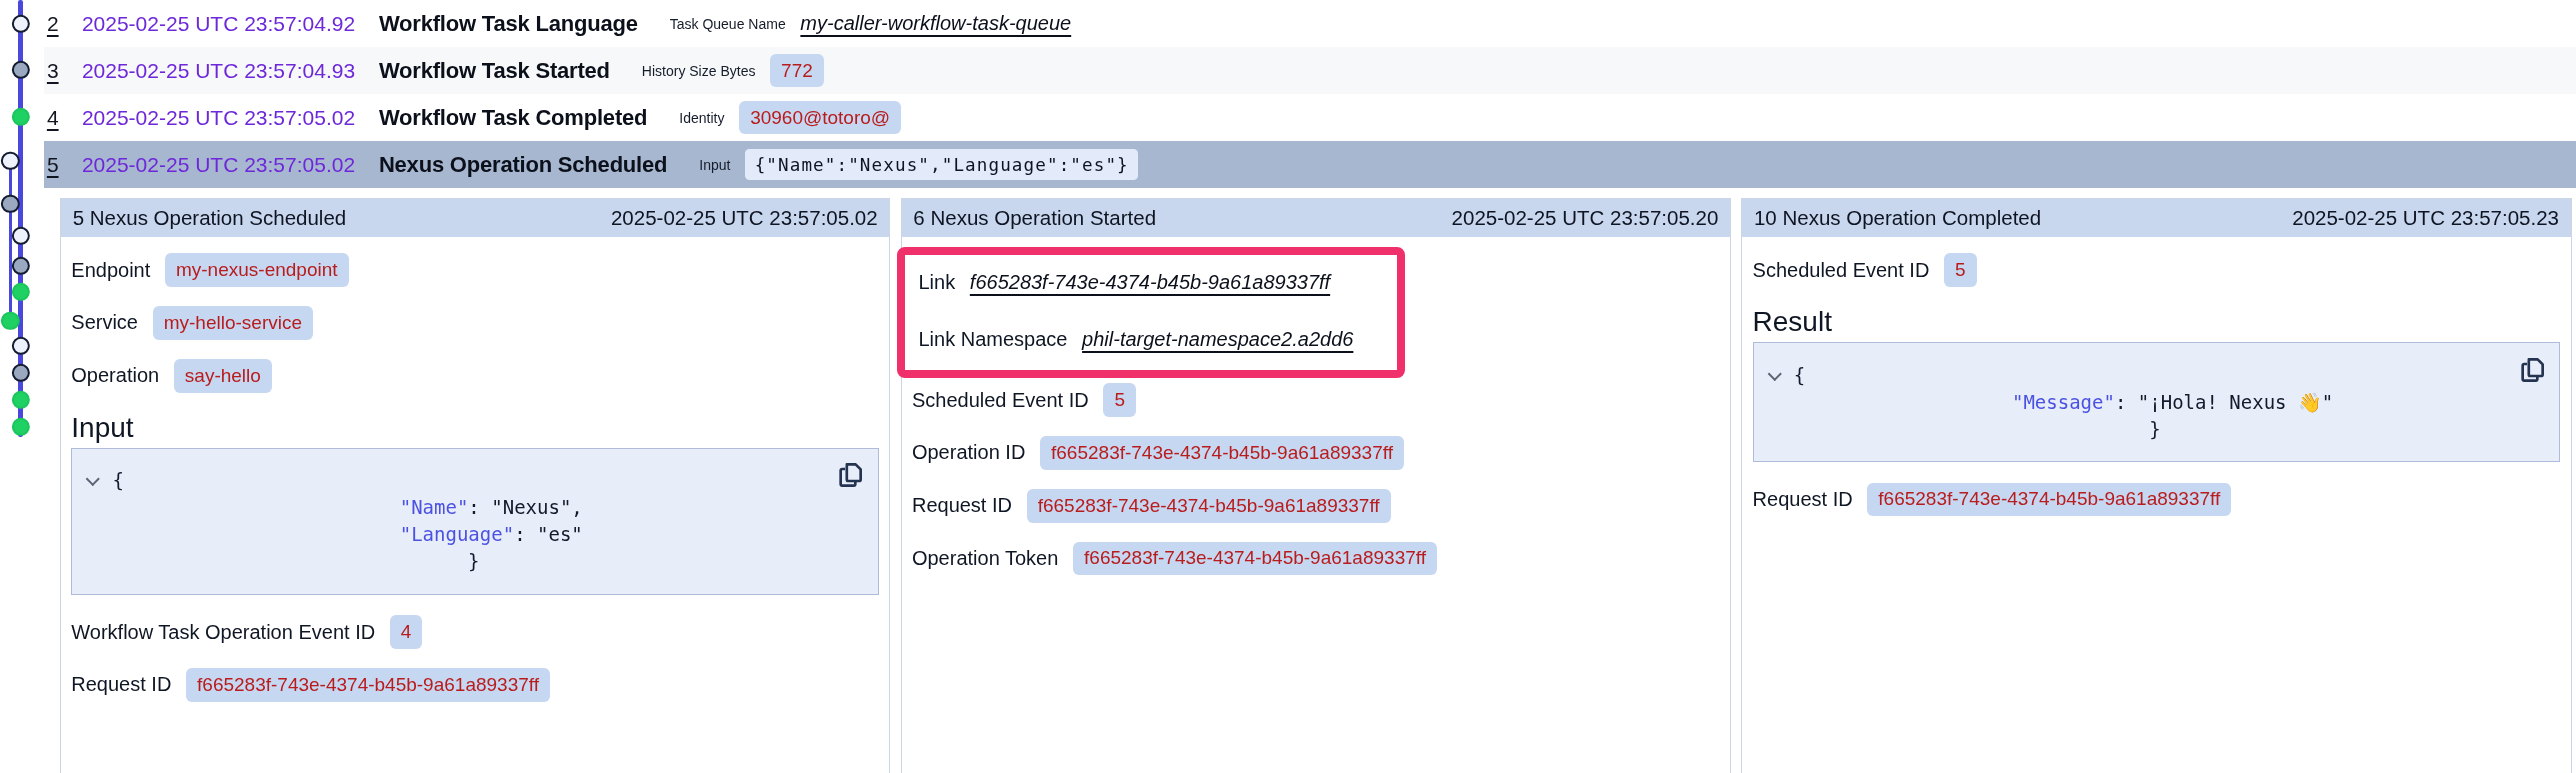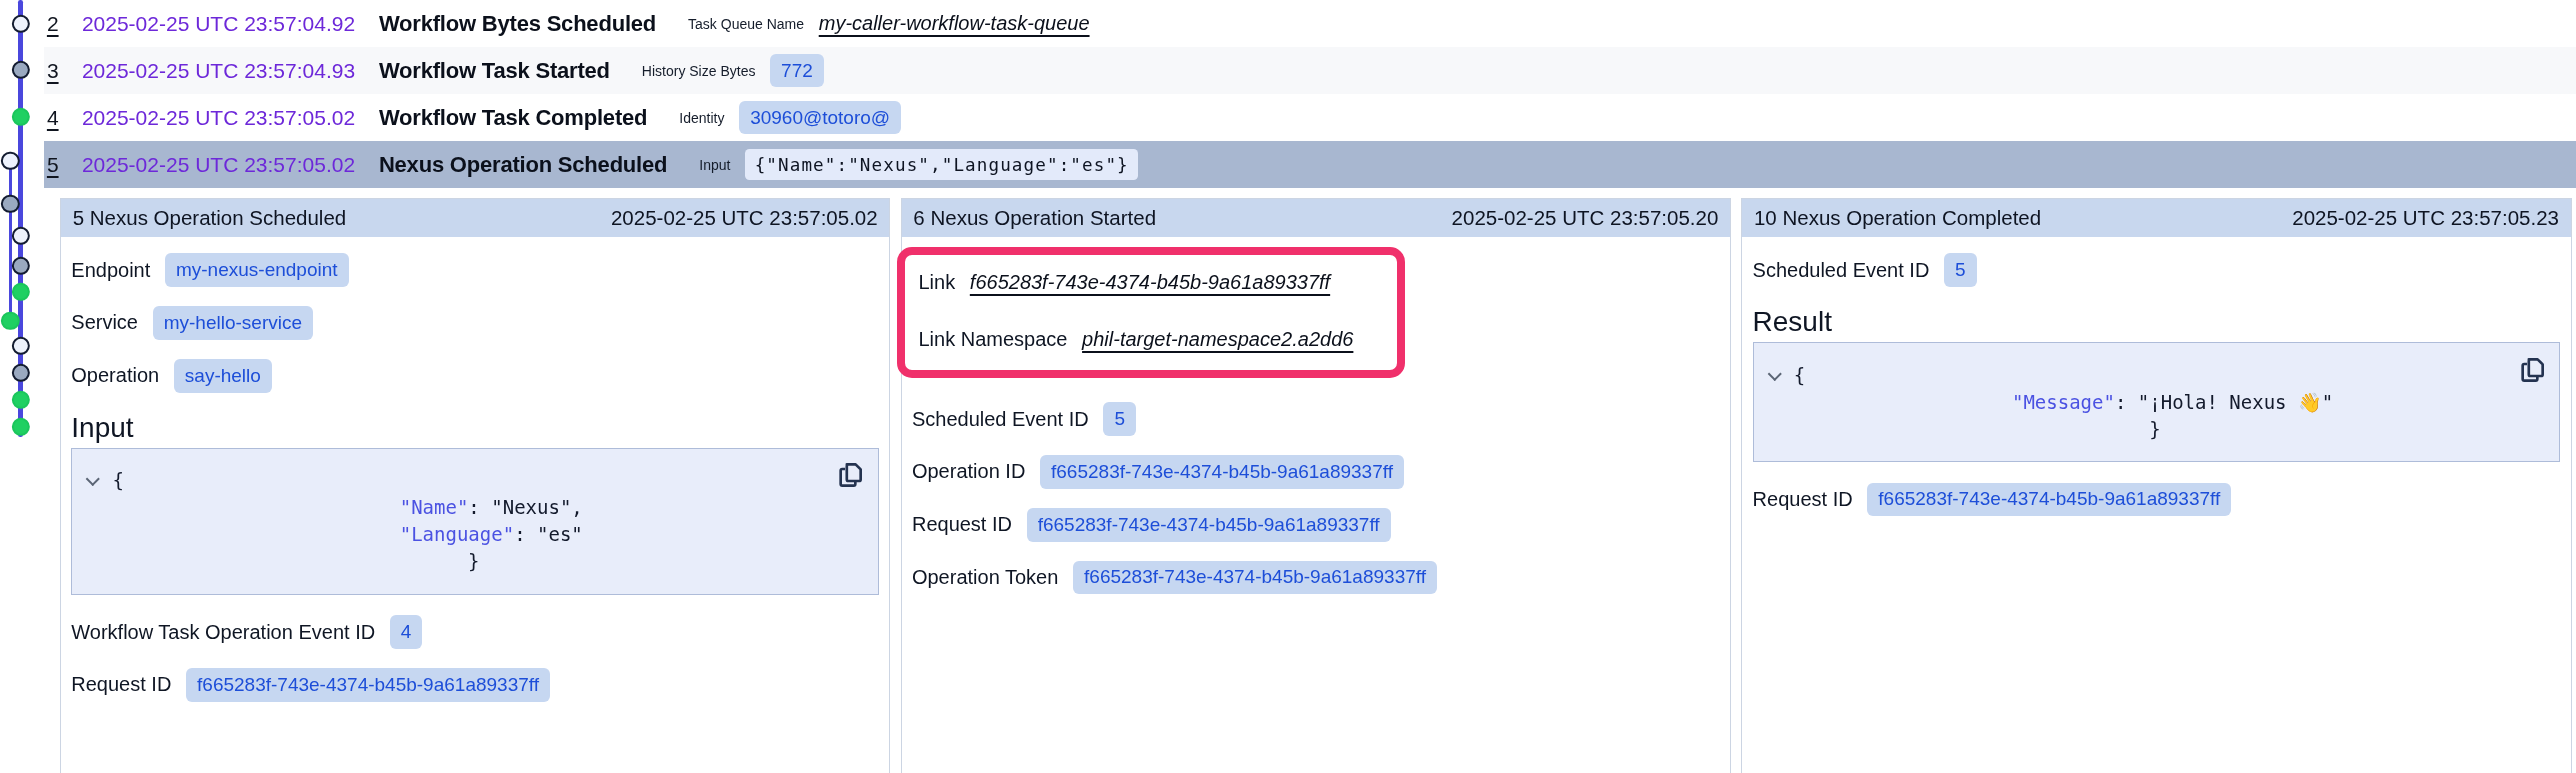--- a/index.html
+++ b/index.html
@@ -24,21 +24,21 @@
 
   
   .events { margin-left:44px; }
   .event-row { height:47px; display:flex; align-items:center; padding-left:2.9px; }
   .event-row.alt { background:#f7f8fa; }
   .event-row.selected { background:#a8b7d0; }
   .ev-num { width:35px; font-size:21px; text-decoration:underline; text-underline-offset:4.4px; text-decoration-thickness:1.8px; color:#10151f; }
   .ev-time { width:297px; font-size:21px; color:#6d28d9; }
   .ev-title { font-size:22px; font-weight:700; color:#0b101b; margin-right:32px; letter-spacing:-0.2px; }
   .ev-label { font-size:14px; color:#151d2b; margin-right:14.7px; }
-  .chip { background:#c6d7f1; border-radius:5.9px; padding:5.9px 11px; font-size:19px; color:#1d4ed8; }
+  .chip { background:#c6d7f1; border-radius:5.9px; padding:5.9px 11px; font-size:19px; color:#b91c1c; }
   .chip-light {
     background:#e3eafa; border-radius:4.4px; padding:5.1px 9.5px;
     font-family:"DejaVu Sans Mono", monospace; font-size:17.6px; letter-spacing:1.1px; color:#0e1422;
   }
   .link { font-size:20px; color:#0b101b; text-decoration:underline; text-underline-offset:5.1px; text-decoration-thickness:1.8px;font-style:italic; }
 
   
   .panels { display:flex; gap:10.3px; margin:10.3px 4.4px 0 60px; height:598px;text-align:center; }
   .panel { flex:1; border:1.5px solid #ccd5e3; background:#ffffff; display:flex; flex-direction:column; }
   .panel-header {
@@ -46,22 +46,22 @@
     display:flex; justify-content:space-between; align-items:center;
     padding:0 11.7px; font-size:20.5px; color:#0e1422;
   }
   .panel-body { position:relative; padding:16px 10.3px 7.3px 10.3px; flex:1; }
   .field { display:flex; align-items:center; min-height:31px; margin-bottom:19px; font-size:20px; }
   .field .label { margin-right:14.7px; color:#0f1624; }
   .field:last-child { margin-bottom:0; }
 
   
   .pink-box {
-    border:8px solid #f0306b; border-radius:15px;
-    margin:-5.9px 0 24px -14.7px; padding:11.7px 17.6px 14.7px 13.2px;
+    border:8px solid #f0306b; border-radius:8px;
+    margin:-5.9px 0 5px -14.7px; padding:11.7px 17.6px 14.7px 13.2px;
     width:508px; background:#ffffff;
   }
   .pink-box .field { margin-bottom:26.4px; }
   .pink-box .field:last-child { margin-bottom:0; }
 
   
   .json-box {
     position:relative; background:#e8edfa; border:1.5px solid #aebcd9;
     font-family:"DejaVu Sans Mono", monospace; font-size:19px; line-height:27px;
     color:#131a2c; padding:18.3px 51px 18.3px 13.2px; margin:4.4px 0 20.5px 0;
@@ -96,21 +96,21 @@
     <div class="dot gray" style="left: 20.5px; top: 373px;"></div>
     <div class="dot green" style="left: 20.5px; top: 400px;"></div>
     <div class="dot green" style="left: 20.5px; top: 427px;"></div>
   </div>
 
   <div class="events">
 
     <div class="event-row">
       <span class="ev-num">2</span>
       <span class="ev-time">2025-02-25 UTC 23:57:04.92</span>
-      <span class="ev-title">Workflow Bytes Scheduled</span>
+      <span class="ev-title">Workflow Task Language</span>
       <span class="ev-label">Task Queue Name</span>
       <span class="link">my-caller-workflow-task-queue</span>
     </div>
 
     <div class="event-row alt">
       <span class="ev-num">3</span>
       <span class="ev-time">2025-02-25 UTC 23:57:04.93</span>
       <span class="ev-title">Workflow Task Started</span>
       <span class="ev-label">History Size Bytes</span>
       <span class="chip">772</span>

